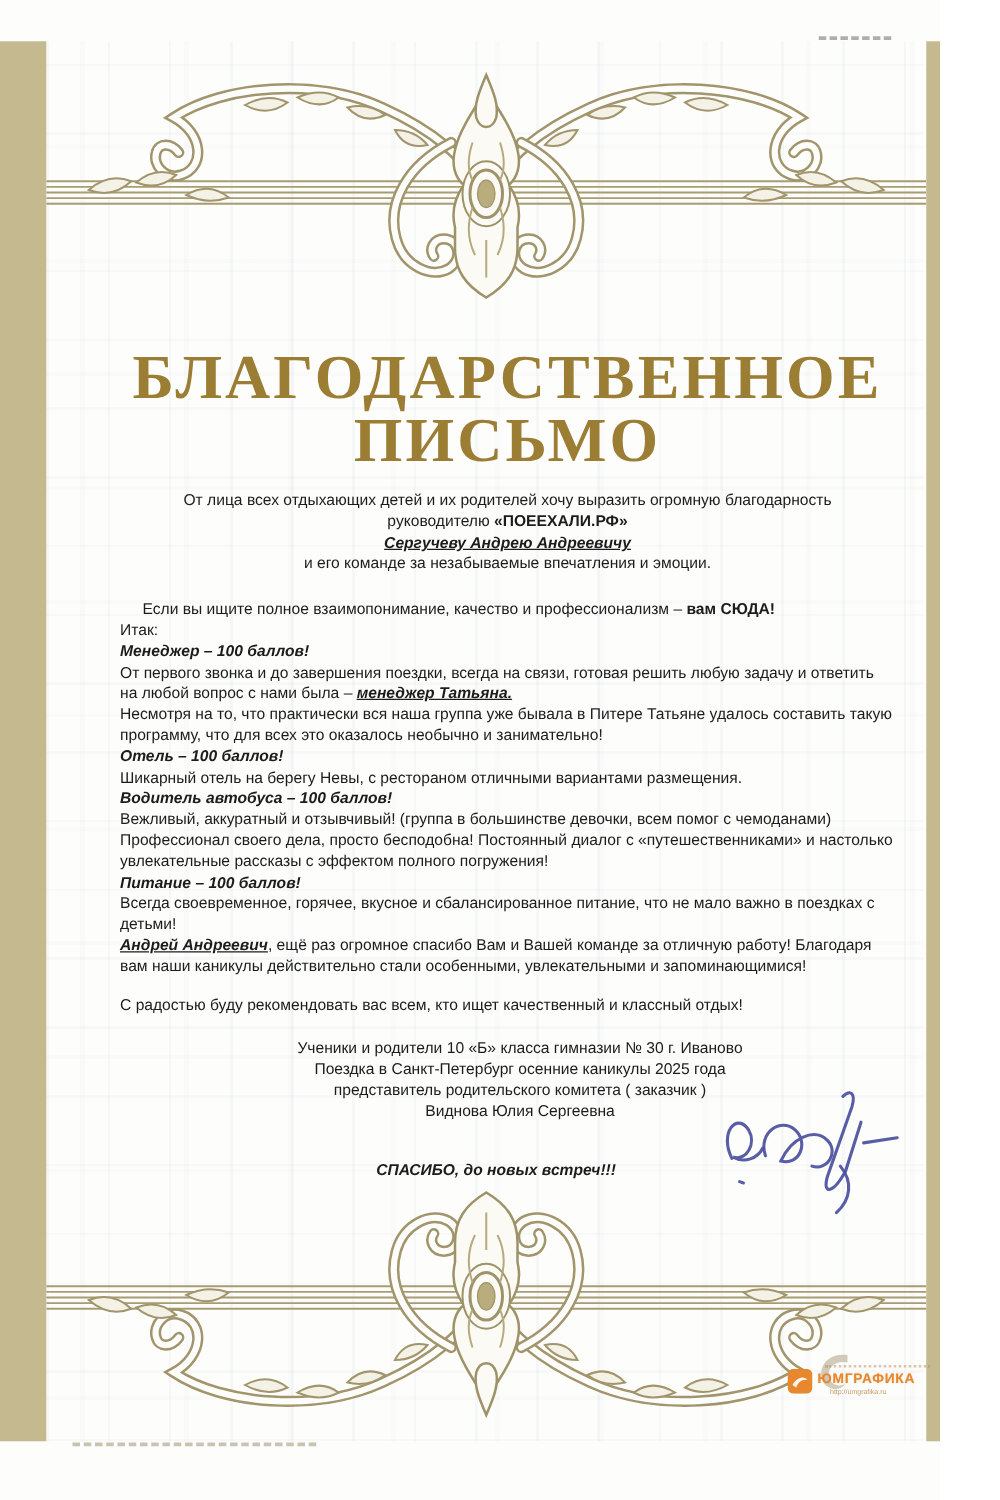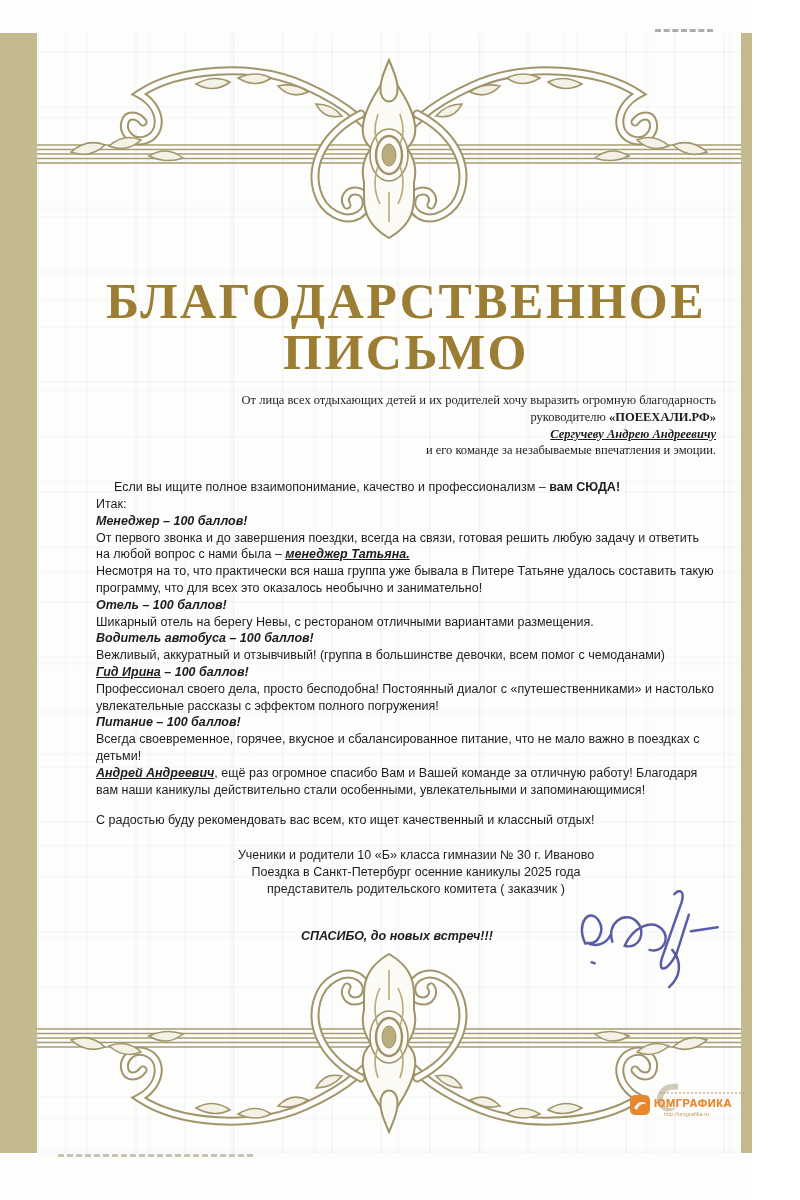--- a/index.html
+++ b/index.html
@@ -42,21 +42,21 @@
   
   .content {
     position:absolute; left:96px; top:276px; width:620px;
     font-size:12.5px; line-height:16.8px;
   }
   .title {
     text-align:center; font-family:"Liberation Serif", serif;
     font-weight:bold; color:#9b7d33; font-size:50px; line-height:1.02;
     letter-spacing:2.5px; margin-bottom:14px;
   }
-  .c   { text-align:right;font-family:Liberation Serif, serif; }
+  .c   { text-align:center; }
   .b   { font-weight:bold; }
   .biu { font-weight:bold; font-style:italic; text-decoration:underline; }
   .u   { text-decoration:underline; }
   .sec-head { font-weight:bold; font-style:italic; }
   .indent { text-indent:18px;margin-top:20px; }
   .gap-lg { }
   .gap-md { margin-top:14px; }
   .signoff { margin-top:18px; margin-left:80px; width:480px; text-align:center; position:relative; }
   .thanks { margin-top:30px; margin-left:205px; font-weight:bold; font-style:italic; }
 
@@ -146,33 +146,33 @@
     <div class="sec-head">Менеджер – 100 баллов!</div>
     <div><span>От первого звонка и до завершения поездки, всегда на связи, готовая решить любую задачу и ответить на любой вопрос с нами была – </span><span class="biu">менеджер Татьяна.</span></div>
     <div>Несмотря на то, что практически вся наша группа уже бывала в Питере Татьяне удалось составить такую программу, что для всех это оказалось необычно и занимательно!</div>
 
     <div class="sec-head">Отель – 100 баллов!</div>
     <div>Шикарный отель на берегу Невы,  с рестораном отличными вариантами размещения.</div>
 
     <div class="sec-head">Водитель автобуса – 100 баллов!</div>
     <div>Вежливый, аккуратный и отзывчивый! (группа в большинстве девочки, всем помог с чемоданами)</div>
 
-    <div class="sec-head"><span class="u">Гид Ирина</span><span> – 100 баллов!</span></div>
     <div>Профессионал своего дела, просто бесподобна! Постоянный диалог с «путешественниками» и настолько увлекательные рассказы с эффектом полного погружения!</div>
 
     <div class="sec-head">Питание – 100 баллов!</div>
     <div>Всегда своевременное, горячее, вкусное и сбалансированное питание, что не мало важно в поездках с детьми!</div>
 
     <div class="gap-lg"><span class="biu">Андрей Андреевич</span><span>, ещё раз огромное спасибо Вам и Вашей команде за отличную работу! Благодаря вам наши каникулы действительно стали особенными, увлекательными и запоминающимися!</span></div>
     <div class="gap-md">С радостью буду рекомендовать вас всем, кто ищет качественный и классный отдых!</div>
 
     <div class="signoff">
       <div>Ученики и родители 10 «Б» класса гимназии № 30 г. Иваново</div>
       <div>Поездка в Санкт-Петербург осенние каникулы 2025 года</div>
       <div>представитель родительского комитета ( заказчик )</div>
+      <div>Виднова Юлия Сергеевна</div>
       <svg class="signature" viewBox="0 0 150 100">
         <path class="sig-stroke" d="M14,56 C4,36 18,20 27,34 C33,44 26,58 15,55 C24,60 34,56 38,48"></path>
         <path class="sig-stroke" d="M40,54 C34,36 52,24 63,34 C74,44 66,62 52,58 C60,40 78,32 88,42 C97,51 88,66 76,62"></path>
         <path class="sig-stroke" d="M100,8 C106,2 110,6 107,16 L88,70 C84,84 92,84 102,66 L114,28"></path>
         <path class="sig-stroke" d="M98,62 C108,74 106,88 95,98"></path>
         <path class="sig-stroke" d="M116,44 L142,40"></path>
         <path class="sig-stroke" d="M20,74 l3,1"></path>
       </svg>
     </div>
 

